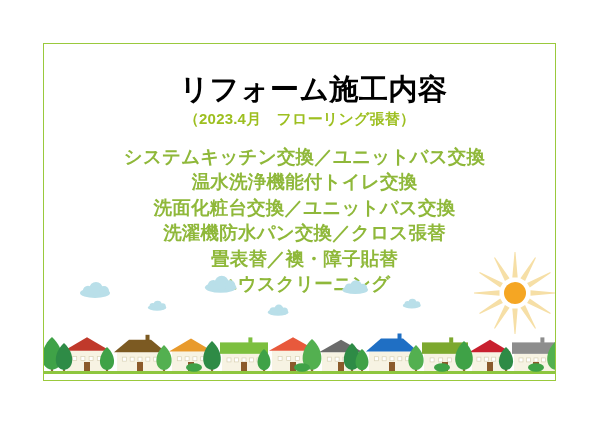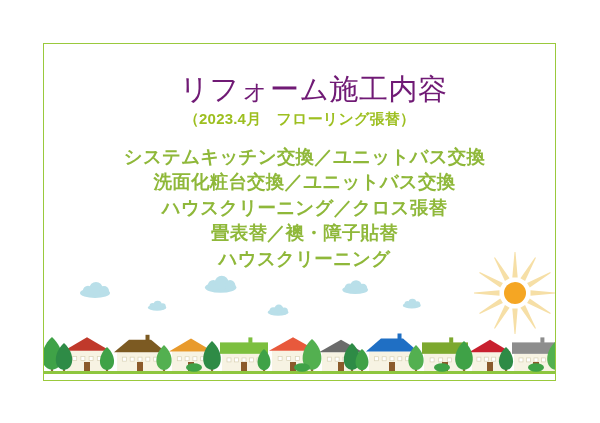--- a/index.html
+++ b/index.html
@@ -11,21 +11,21 @@
   #poster{position:absolute;inset:0;width:600px;height:423px;}
   .frame{
     position:absolute;left:43px;top:43px;width:513px;height:338px;
     border:1.6px solid #9ac93c;box-sizing:border-box;background:transparent;
   }
   .text-stack{
     position:absolute;left:43px;top:74px;width:513px;
     text-align:center;box-sizing:border-box;
   }
   .title{
-    font-size:29px;line-height:1.08;font-weight:400;color:#701a75;
+    font-size:29px;line-height:1.08;font-weight:700;color:#000000;
     letter-spacing:0.5px;white-space:nowrap;margin-left:28px;
   }
   .subtitle{
     font-size:15px;line-height:1.5;font-weight:700;color:#9dbf20;
     margin-top:3px;letter-spacing:0.2px;white-space:nowrap;
   }
   .lines{margin-top:13px;padding-left:10px;}
   .line{
     font-size:18.5px;line-height:1.38;font-weight:700;color:#8fb83a;
     letter-spacing:0.2px;white-space:nowrap;
@@ -38,22 +38,23 @@
 
 <div id="poster">
 
   <div class="frame"></div>
 
   <div class="text-stack">
     <div class="title">リフォーム施工内容</div>
     <div class="subtitle">（2023.4月　フローリング張替）</div>
     <div class="lines">
       <div class="line">システムキッチン交換／ユニットバス交換</div>
+      <div class="line">温水洗浄機能付トイレ交換</div>
       <div class="line">洗面化粧台交換／ユニットバス交換</div>
-      <div class="line">ハウスクリーニング／クロス張替</div>
+      <div class="line">洗濯機防水パン交換／クロス張替</div>
       <div class="line">畳表替／襖・障子貼替</div>
       <div class="line">ハウスクリーニング</div>
     </div>
   </div>
 
   <div class="scenery">
     <svg id="scene" width="511" height="131" viewBox="0 0 511 131">
         <g>
           <polygon points="473.7,27.5 471.5,2 470.5,2 468.3,27.5" fill="#f6dfa6"></polygon>
           <polygon points="481.088268590218,30.9266062413412 491.9330127018922,7.74295844483801 491.0669872981078,7.24295844483801 476.411731409782,28.226606241341198" fill="#f6dfa6"></polygon>

